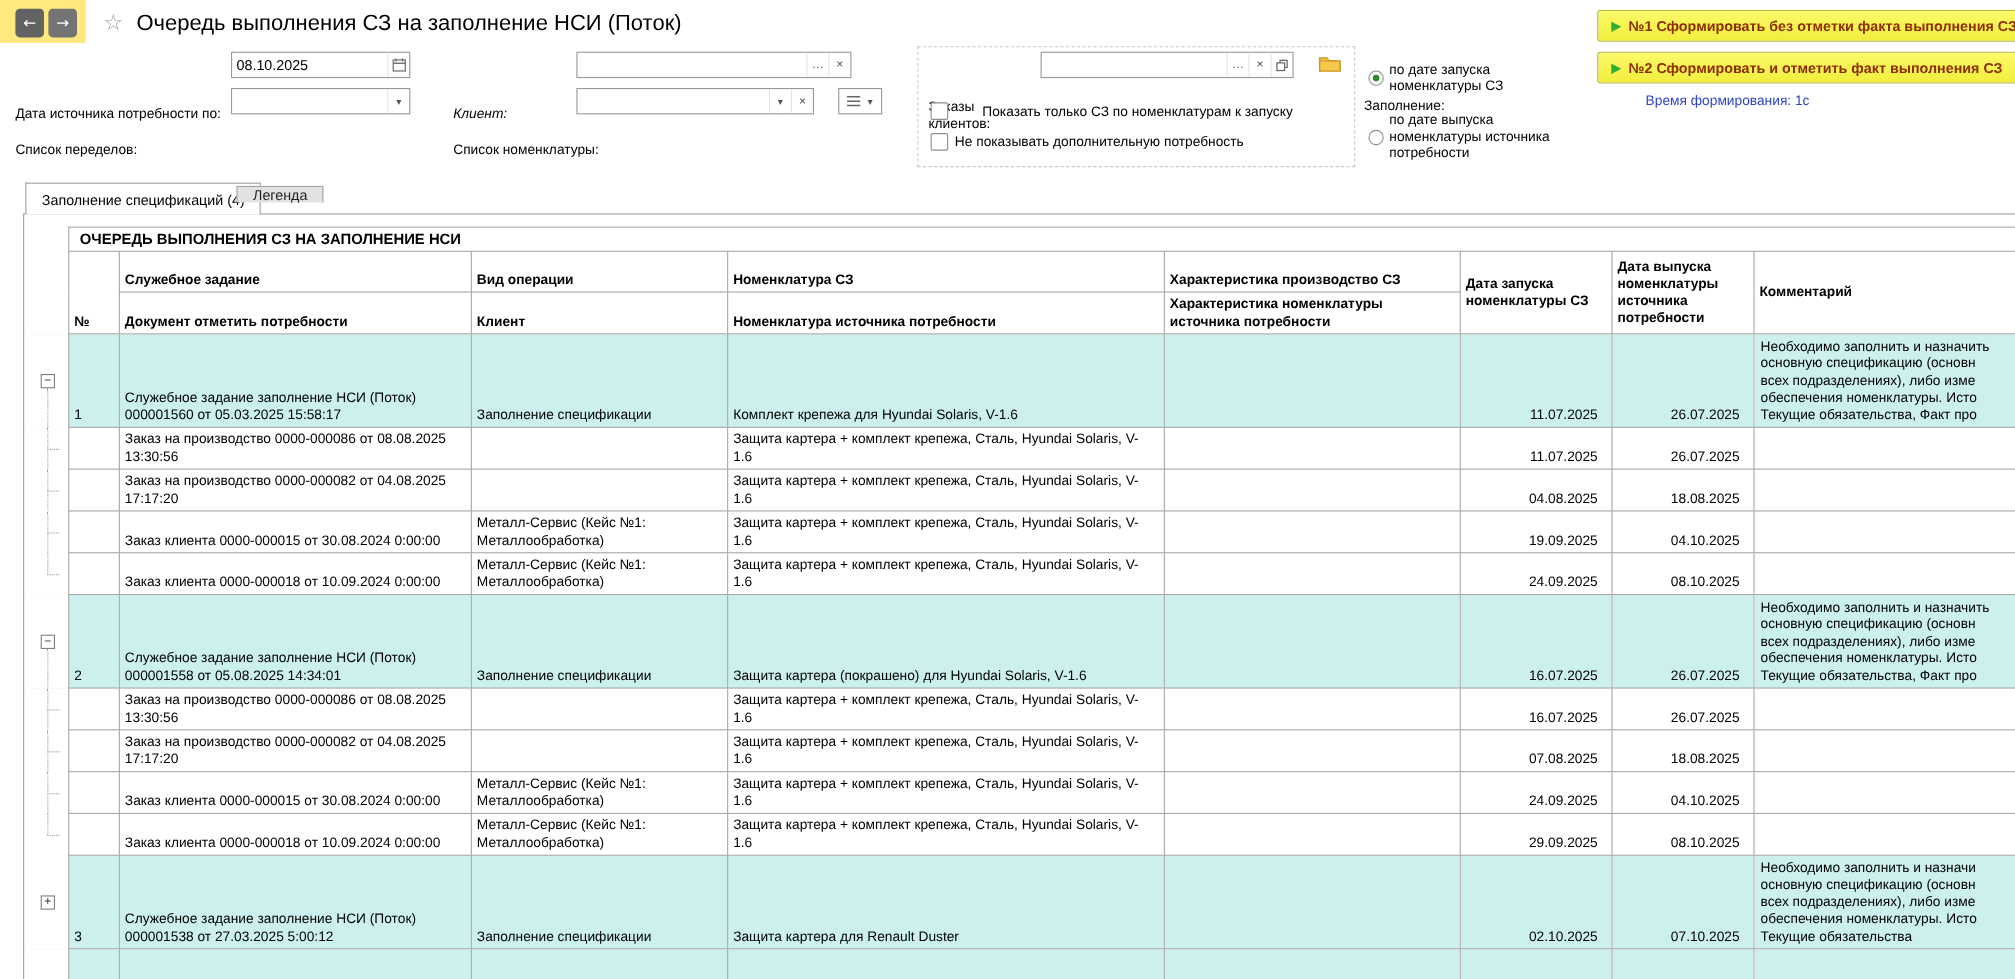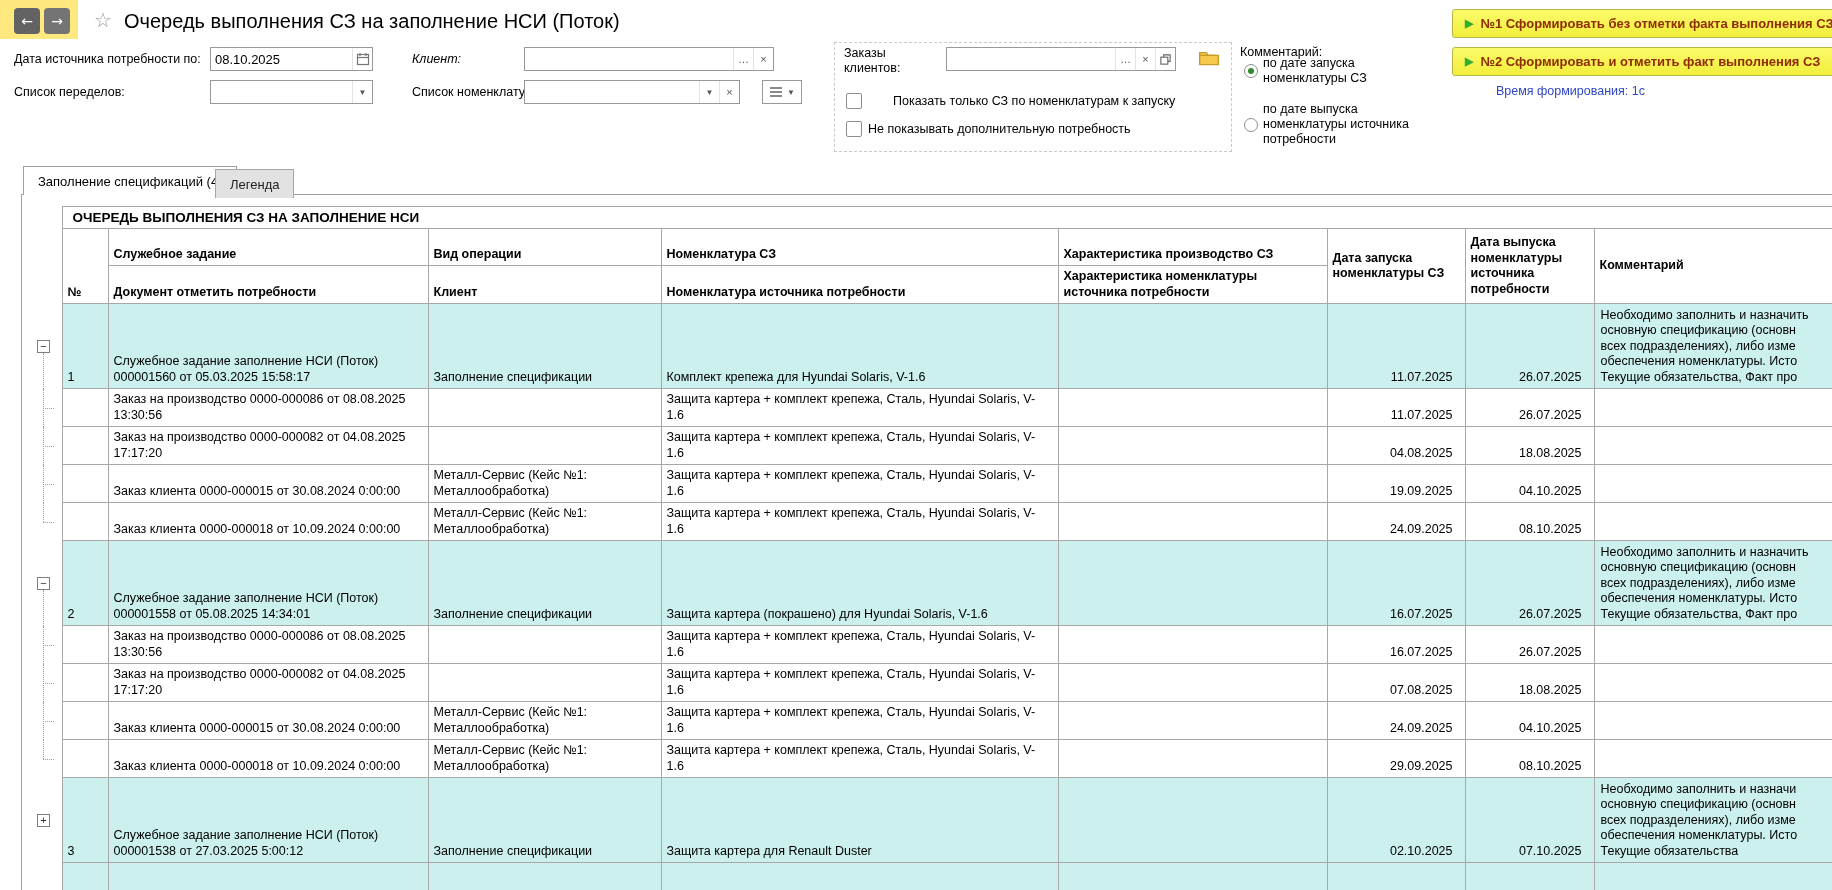--- a/index.html
+++ b/index.html
@@ -11,21 +11,21 @@
   .nav-btn{position:absolute;top:8px;width:26px;height:26px;border:0;border-radius:4px;
            background:#636363;color:#fff;font-size:14px;line-height:24px;text-align:center;
            padding:0;cursor:pointer;font-family:"DejaVu Sans",sans-serif;}
   .nav-btn.fwd{background:#747474;}
   .star{position:absolute;left:94px;top:8px;font-size:20px;color:#9a9a9a;cursor:pointer;}
   .page-title{position:absolute;left:124px;top:10px;font-size:20px;font-weight:400;white-space:nowrap;}
   .top-icon{position:absolute;top:8px;width:22px;height:22px;border:0;background:transparent;padding:0;cursor:pointer;}
   .top-icon svg{stroke:#6e6e6e;fill:none;stroke-width:1.4;}
 
   
-  .flabel{position:absolute;font-size:12.5px;white-space:nowrap;}
+  .flabel{position:absolute;font-size:12.5px;white-space:nowrap;margin-top:44px;}
   .field{position:absolute;height:24px;display:flex;align-items:stretch;border:1px solid #989898;
          background:#fff;box-sizing:border-box;}
   .field input{border:0;outline:none;flex:1;min-width:0;font:13px "Liberation Sans",sans-serif;
                padding:0 4px;background:transparent;}
   .fbtn{width:20px;border:0;background:transparent;border-left:1px solid #e3e3e3;color:#555;
         font-size:11px;display:flex;align-items:center;justify-content:center;cursor:pointer;padding:0;}
   .fbtn.drop{font-size:8px;}
   .combo-btn{position:absolute;height:24px;border:1px solid #989898;background:#fff;display:flex;
              align-items:center;gap:4px;padding:0 6px;box-sizing:border-box;cursor:pointer;font-size:8px;color:#555;}
   .icon-plain{position:absolute;border:0;background:transparent;padding:0;cursor:pointer;}
@@ -42,21 +42,21 @@
            padding:0 12px;background:linear-gradient(#FCFA6B,#F1EE3B);border:1px solid #B5B845;border-radius:3px;
            color:#8F2C00;font-weight:bold;font-size:13px;white-space:nowrap;overflow:hidden;cursor:pointer;
            font-family:"Liberation Sans",sans-serif;box-sizing:border-box;}
   .gen-btn .play{color:#2FAE2F;font-size:11px;}
   .timing{position:absolute;left:1496px;top:84px;font-size:12.5px;color:#2F46C8;white-space:nowrap;}
 
   
   .tab{position:absolute;box-sizing:border-box;font-size:13px;display:flex;align-items:center;
        padding:0 14px;cursor:pointer;white-space:nowrap;}
   .tab.active{left:23px;top:166px;height:29px;background:#fff;border:1px solid #9e9e9e;border-bottom:0;z-index:3;}
-  .tab.inactive{left:215px;top:169px;height:29px;background:#E2E2E2;border:1px solid #a6a6a6;border-bottom:0;z-index:3;color:#222;}
+  .tab.inactive{left:215px;top:169px;height:15px;background:#E2E2E2;border:1px solid #a6a6a6;border-bottom:0;z-index:3;color:#222;}
 
   
   .panel{position:absolute;left:21px;top:194px;width:2120px;height:830px;border:1px solid #9e9e9e;
          background:#fff;box-sizing:border-box;z-index:1;}
   table.grid{border-collapse:collapse;table-layout:fixed;width:2037px;margin:11px 0 0 5px;font-size:12.5px;line-height:15.5px;}
   table.grid td{border:1px solid #a8a8a8;padding:3px 5px;vertical-align:bottom;overflow:hidden;box-sizing:border-box;}
   table.grid td.gutter,table.grid td.gutter-h{border:0;padding:0;position:relative;vertical-align:middle;background:#fff;}
   tr.title-row{height:22px;}
   .title-cell{font-weight:bold;font-size:13.5px;vertical-align:middle !important;padding:2px 10px !important;}
   tr.hrow{height:37px;}
@@ -189,21 +189,21 @@
         <span>×</span>
       </button>
   </div>
   <button class="combo-btn" style="left:762px;top:80px;">
     <svg width="14" height="12" viewBox="0 0 14 12" stroke="#666" stroke-width="1.4">
         <path d="M1 2h12M1 6h12M1 10h12"></path>
       </svg>
     <span>▼</span>
   </button>
 
-  <div class="flabel" style="left:1240px;top:45px;">Комментарий:</div>
+  <div class="flabel" style="left:1240px;top:45px;">Заполнение:</div>
   <div class="radio-row" style="left:1244px;top:56px;">
     <span class="radio checked"></span>
     <span class="radio-label">по дате запуска номенклатуры СЗ</span>
   </div>
   <div class="radio-row" style="left:1244px;top:102px;">
     <span class="radio"></span>
     <span class="radio-label">по дате выпуска номенклатуры источника потребности</span>
   </div>
 
   <button class="gen-btn" style="top:9px;">

